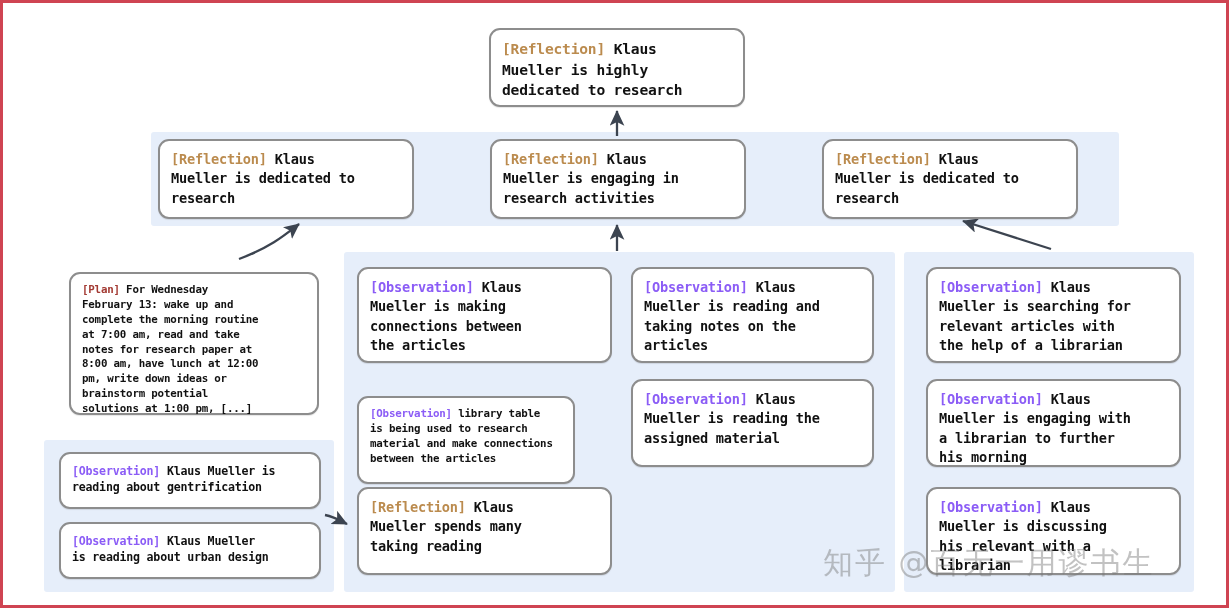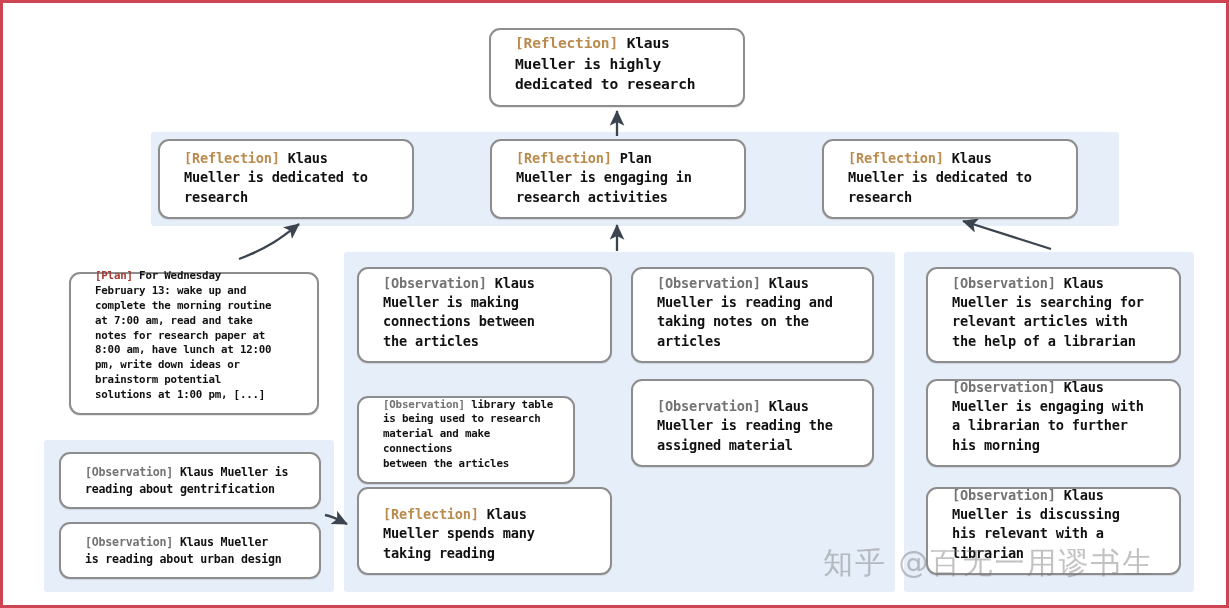--- a/index.html
+++ b/index.html
@@ -36,33 +36,33 @@
   #panel-col-b       { left: 620px;  top: 249px; width: 272px;  height: 340px; }
   #panel-col-c       { left: 901px;  top: 249px; width: 290px;  height: 340px; }
 
   
   .node {
     position: absolute;
     background: #ffffff;
     border: 2.2px solid #8d8d8d;
     border-radius: 11px;
     box-shadow: 0 1px 1px rgba(0,0,0,0.10);
-    padding: 9px 13px 10px 24px;
+    padding: 9px 13px 10px 11px;
     color: #111111;
     font-weight: bold;
     line-height: 1.42;
     letter-spacing: -0.2px;
     white-space: pre-wrap;
     display: flex;
-    align-items: flex-end;
+    align-items: flex-start;
   }
   .node .txt { display: block; width: 100%; }
   .tag { font-weight: bold; }
   .tag-reflection { color: #bb8b4e; }
-  .tag-observation { color: #737373; }
+  .tag-observation { color: #8b5cf6; }
   .tag-plan        { color: #a33a33; }
 
   .fs15 { font-size: 14.6px; }
   .fs14 { font-size: 13.6px; }
   .fs13 { font-size: 12.6px; }
   .fs12 { font-size: 11.6px; }
   .fs11 { font-size: 10.8px; line-height: 1.38; margin-top: 17px; }
 
   
   #node-top       { left: 486px; top: 25px;  width: 256px; height: 79px; }
@@ -139,21 +139,21 @@
 dedicated to research</span></span>
     </div>
 
     <div class="node fs14" id="node-r1">
       <span class="txt"><span class="tag tag-reflection">[Reflection]</span><span> Klaus
 Mueller is dedicated to
 research</span></span>
     </div>
 
     <div class="node fs14" id="node-r2">
-      <span class="txt"><span class="tag tag-reflection">[Reflection]</span><span> Plan
+      <span class="txt"><span class="tag tag-reflection">[Reflection]</span><span> Klaus
 Mueller is engaging in
 research activities</span></span>
     </div>
 
     <div class="node fs14" id="node-r3">
       <span class="txt"><span class="tag tag-reflection">[Reflection]</span><span> Klaus
 Mueller is dedicated to
 research</span></span>
     </div>
 

